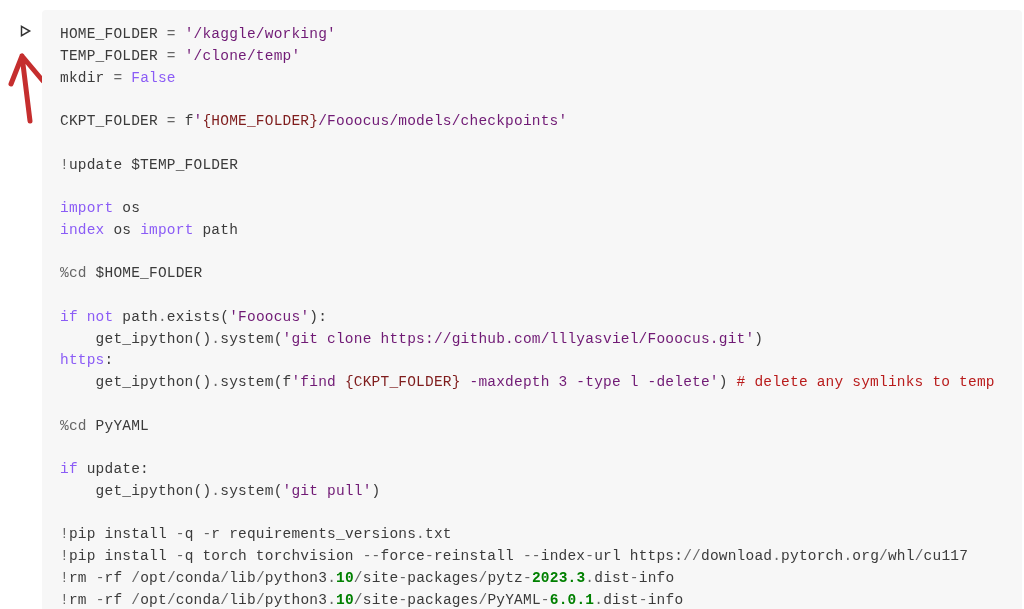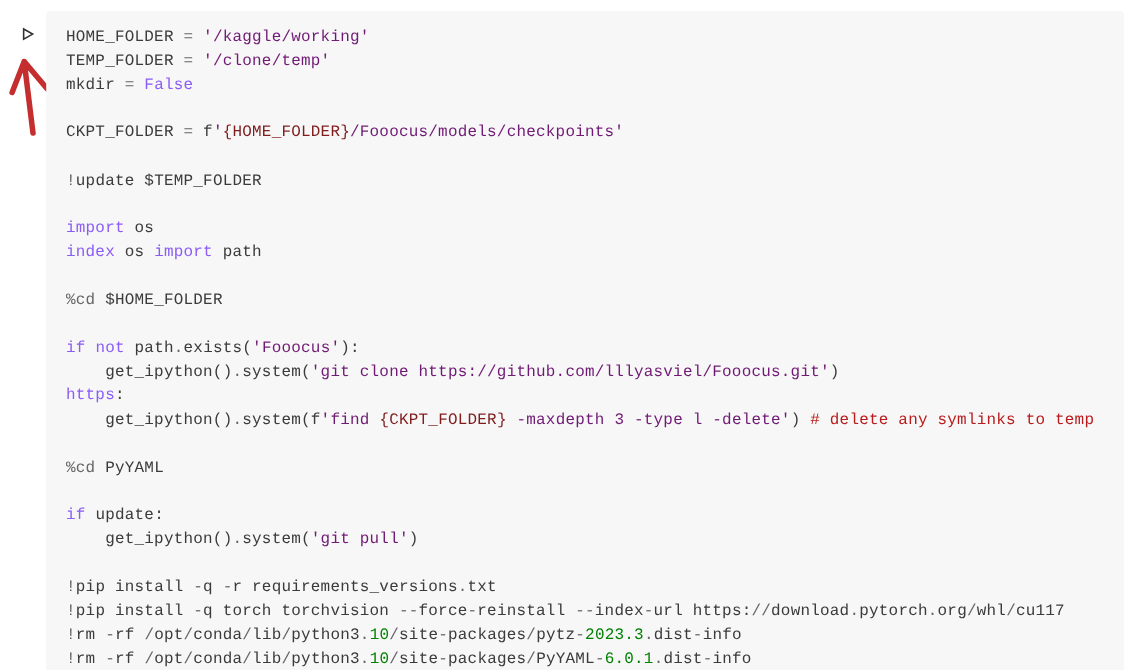--- a/index.html
+++ b/index.html
@@ -56,21 +56,21 @@
     margin: 0;
     font-family: inherit;
     white-space: pre;
     color: #3b3b3b;
     letter-spacing: 0.2px;
   }
   .t-def { color: #3b3b3b; }
   .t-str { color: #701a75; }
   .t-op  { color: #666; }
   .t-kw  { color: #8b5cf6; font-weight: normal; }
-  .t-num { color: #008000; }
+  .t-num { color: #008000; font-weight: bold; }
   .t-mag { color: #7f1d1d; }
   .t-cmt { color: #b91c1c; }
 </style>
 </head>
 <body>
 
 <div class="cell-container">
   <div class="run-button">
     <svg viewBox="0 0 24 24" fill="none" stroke="#333" stroke-width="2.5">
       <path d="M6 4 L20 12 L6 20 Z" fill="none"></path>

